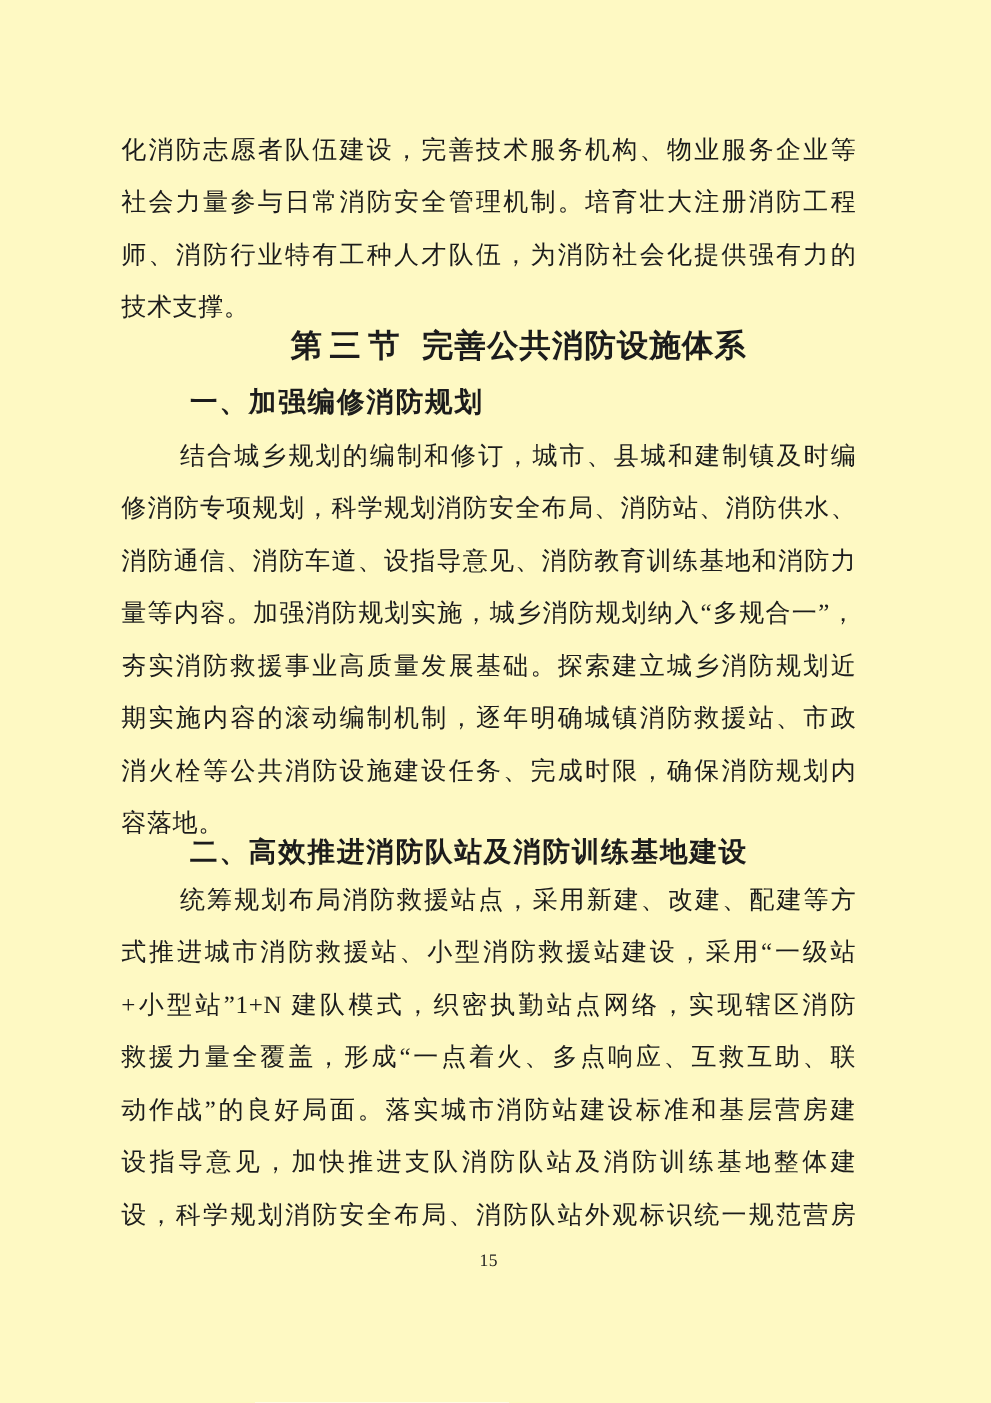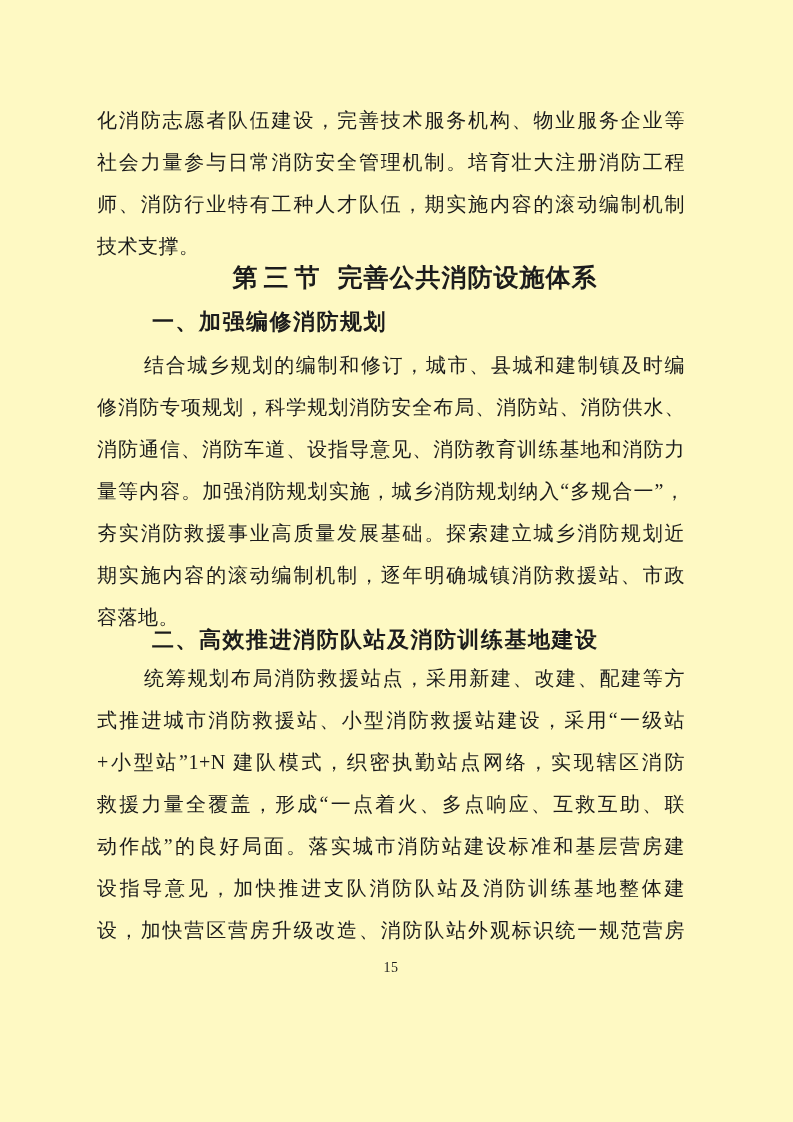--- a/index.html
+++ b/index.html
@@ -82,48 +82,49 @@
 </style>
 </head>
 <body>
 
 <div class="page">
   <div class="content">
 
     <div class="para">
         <div class="line">化消防志愿者队伍建设，完善技术服务机构、物业服务企业等</div>
         <div class="line">社会力量参与日常消防安全管理机制。培育壮大注册消防工程</div>
-        <div class="line">师、消防行业特有工种人才队伍，期实施内容的滚动编制机制</div>
+        <div class="line">师、消防行业特有工种人才队伍，为消防社会化提供强有力的</div>
         <div class="line end">技术支撑。</div>
       </div>
 
     <div class="section-heading">
       <span class="section-number">第三节</span><span class="section-title">完善公共消防设施体系</span>
     </div>
 
     <div class="sub-heading sub1">一、加强编修消防规划</div>
 
     <div class="para p2">
         <div class="line indent">结合城乡规划的编制和修订，城市、县城和建制镇及时编</div>
         <div class="line">修消防专项规划，科学规划消防安全布局、消防站、消防供水、</div>
         <div class="line">消防通信、消防车道、设指导意见、消防教育训练基地和消防力</div>
         <div class="line">量等内容。加强消防规划实施，城乡消防规划纳入“多规合一”，</div>
         <div class="line">夯实消防救援事业高质量发展基础。探索建立城乡消防规划近</div>
         <div class="line">期实施内容的滚动编制机制，逐年明确城镇消防救援站、市政</div>
+        <div class="line">消火栓等公共消防设施建设任务、完成时限，确保消防规划内</div>
         <div class="line end">容落地。</div>
       </div>
 
     <div class="sub-heading sub2">二、高效推进消防队站及消防训练基地建设</div>
 
     <div class="para p3">
         <div class="line indent">统筹规划布局消防救援站点，采用新建、改建、配建等方</div>
         <div class="line">式推进城市消防救援站、小型消防救援站建设，采用“一级站</div>
         <div class="line">+小型站”1+N 建队模式，织密执勤站点网络，实现辖区消防</div>
         <div class="line">救援力量全覆盖，形成“一点着火、多点响应、互救互助、联</div>
         <div class="line">动作战”的良好局面。落实城市消防站建设标准和基层营房建</div>
         <div class="line">设指导意见，加快推进支队消防队站及消防训练基地整体建</div>
-        <div class="line">设，加快营区营房升级改造、消防队站外观标识统一规范营房</div>
+        <div class="line">设，科学规划消防安全布局、消防队站外观标识统一规范营房</div>
       </div>
 
     <div class="page-number">15</div>
 
   </div>
 </div>
 
 </body></html>

